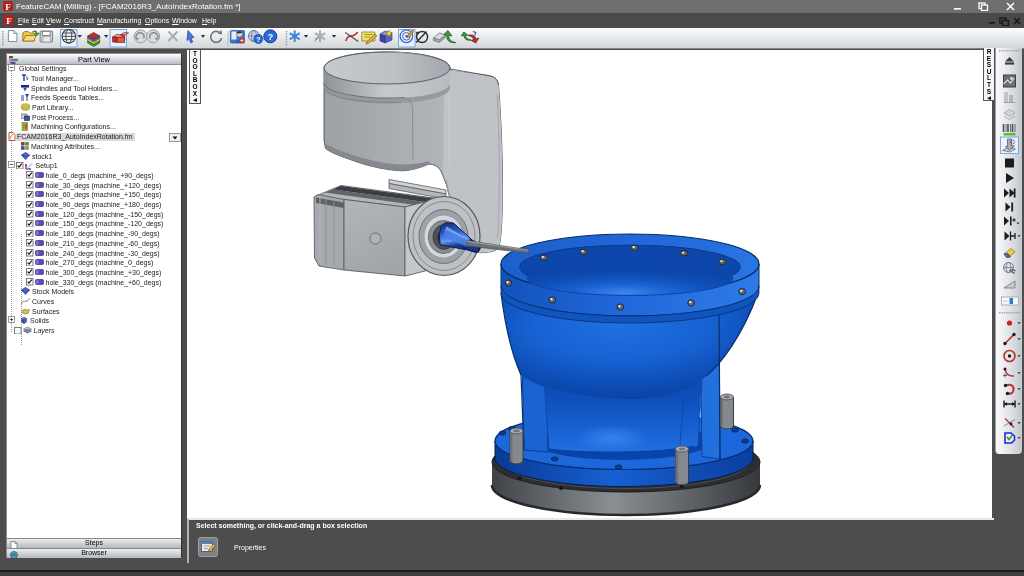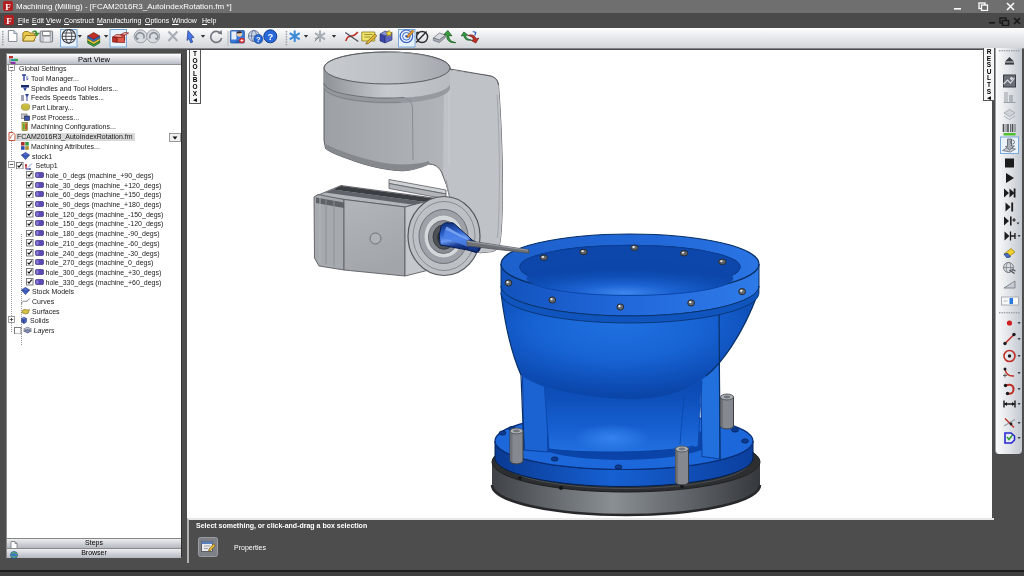--- a/index.html
+++ b/index.html
@@ -38,21 +38,21 @@
   #bottomstrip2 { left:0; top:572px; width:1024px; height:4px; background:#3e3e3e; }
 </style>
 </head>
 <body>
 <div id="app">
   <div id="titlebar" class="abs">
     <svg class="abs" style="left:3px;top:1px" width="11" height="11">
         <rect x="0" y="0" width="10" height="10" rx="2" fill="#b02020"></rect>
         <text x="5" y="8.5" font-size="9" font-weight="bold" fill="#fff" text-anchor="middle" font-family="Liberation Serif">F</text>
       </svg>
-    <span class="txt">Machining (Milling) - [FCAM2016R3_AutoIndexRotation.fm *]</span>
+    <span class="txt">FeatureCAM (Milling) - [FCAM2016R3_AutoIndexRotation.fm *]</span>
     <svg class="abs" style="left:952px;top:2px" width="66" height="9">
       <rect x="2" y="6" width="7" height="1.6" fill="#fff"></rect>
       <rect x="27" y="1" width="6" height="5.5" fill="none" stroke="#fff" stroke-width="1.3"></rect>
       <rect x="29.5" y="3" width="6" height="5.5" fill="#6f6f6f" stroke="#fff" stroke-width="1.3"></rect>
       <path d="M55 1 L62 8 M62 1 L55 8" stroke="#fff" stroke-width="1.5"></path>
     </svg>
   </div>
   <div id="menubar" class="abs">
     <svg class="abs" style="left:4px;top:2px" width="11" height="11">
         <rect x="0" y="0" width="10" height="10" rx="2" fill="#b02020"></rect>

